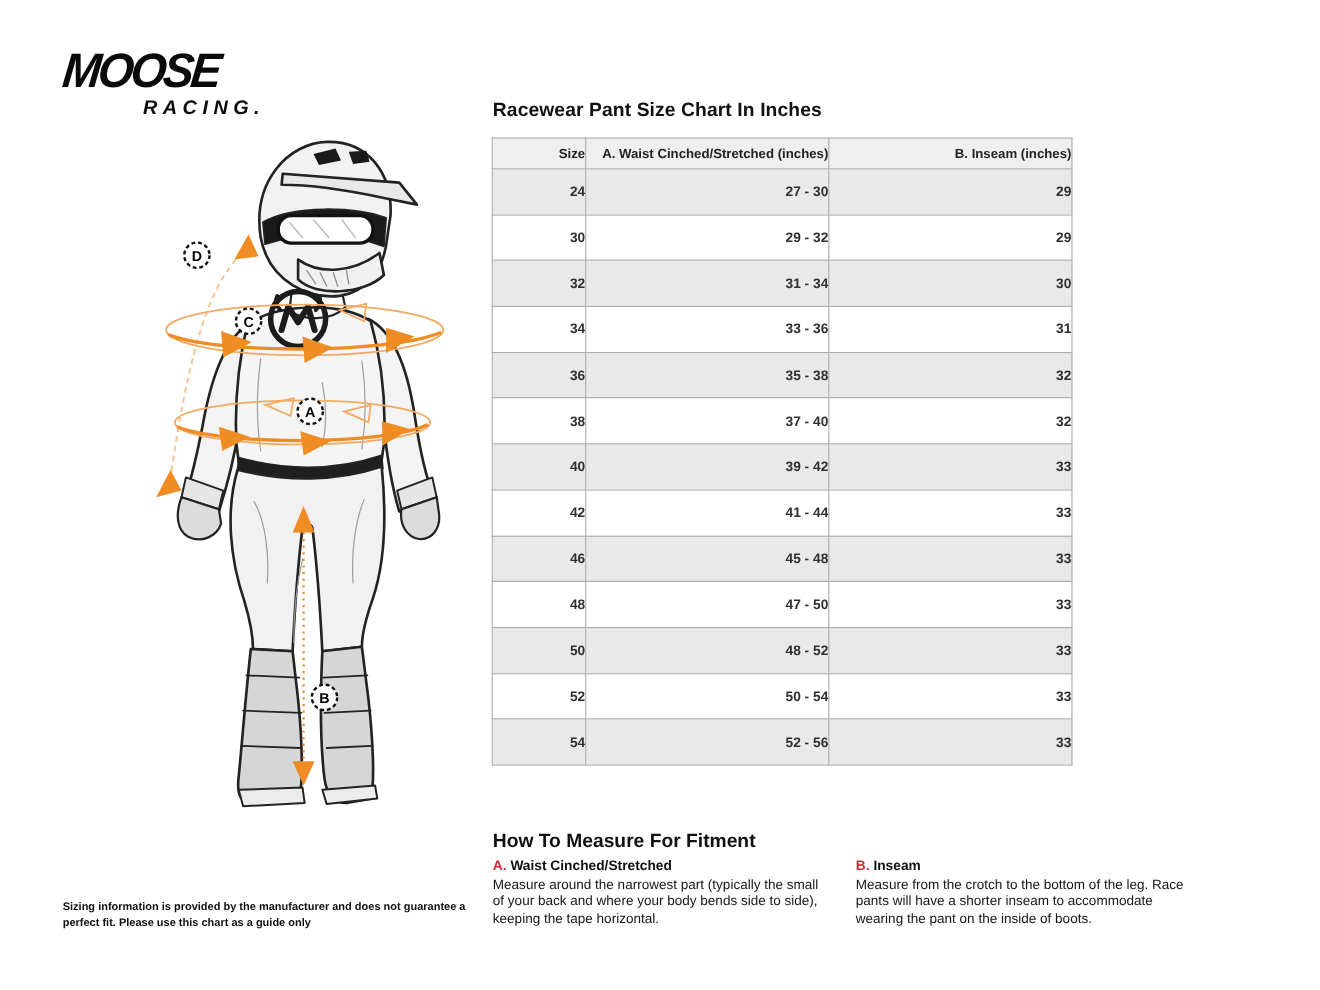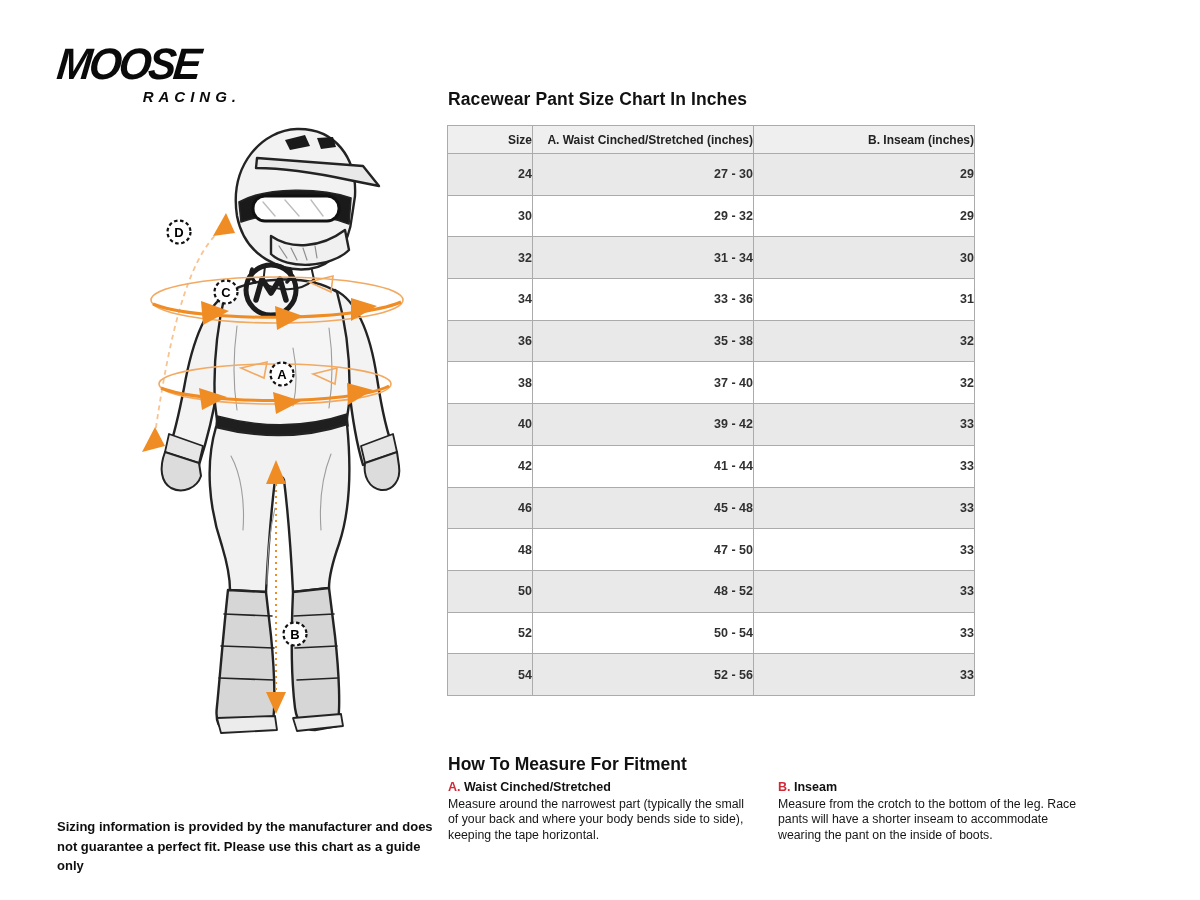--- a/index.html
+++ b/index.html
@@ -11,21 +11,21 @@
 
   
   .logo { position:absolute; left:55px; top:44px; width:200px; }
   .logo-main {
     font-family:"Liberation Sans", sans-serif;
     font-size:42px; font-weight:bold; font-style:italic;
     letter-spacing:-3px; color:#0a0a0a; line-height:1;
     transform:skewX(-6deg) scaleY(1.05); transform-origin:left bottom;
   }
   .logo-sub {
-    font-size:15px; font-weight:bold; font-style:italic;
+    font-size:18px; font-weight:bold; font-style:italic;
     letter-spacing:5px; color:#0a0a0a; text-align:right;
     width:186px; margin-top:2px;
   }
 
   
   .chart-title {
     position:absolute; left:448px; top:89px;
     font-size:17.5px; font-weight:bold; color:#111;
     letter-spacing:0.1px;
   }
@@ -55,21 +55,21 @@
   .howto-col { position:absolute; top:780px; width:305px; }
   .howto-col.col-a { left:448px; }
   .howto-col.col-b { left:778px; width:312px; }
   .howto-head { font-size:12.5px; font-weight:bold; color:#111; margin-bottom:3px; }
   .howto-letter { color:#ce2b37; }
   .howto-body { font-size:12.3px; line-height:1.26; color:#161616; }
 
   
   .disclaimer {
     position:absolute; left:57px; top:817px; width:380px;
-    font-size:13px; font-weight:bold; color:#0e0e0e; line-height:1.5;
+    font-size:10px; font-weight:bold; color:#0e0e0e; line-height:1.5;
   }
 
   
   .figure-wrap { position:absolute; left:125px; top:116px; width:300px; height:634px; }
 </style>
 </head>
 <body>
 
 <div class="page">
 

